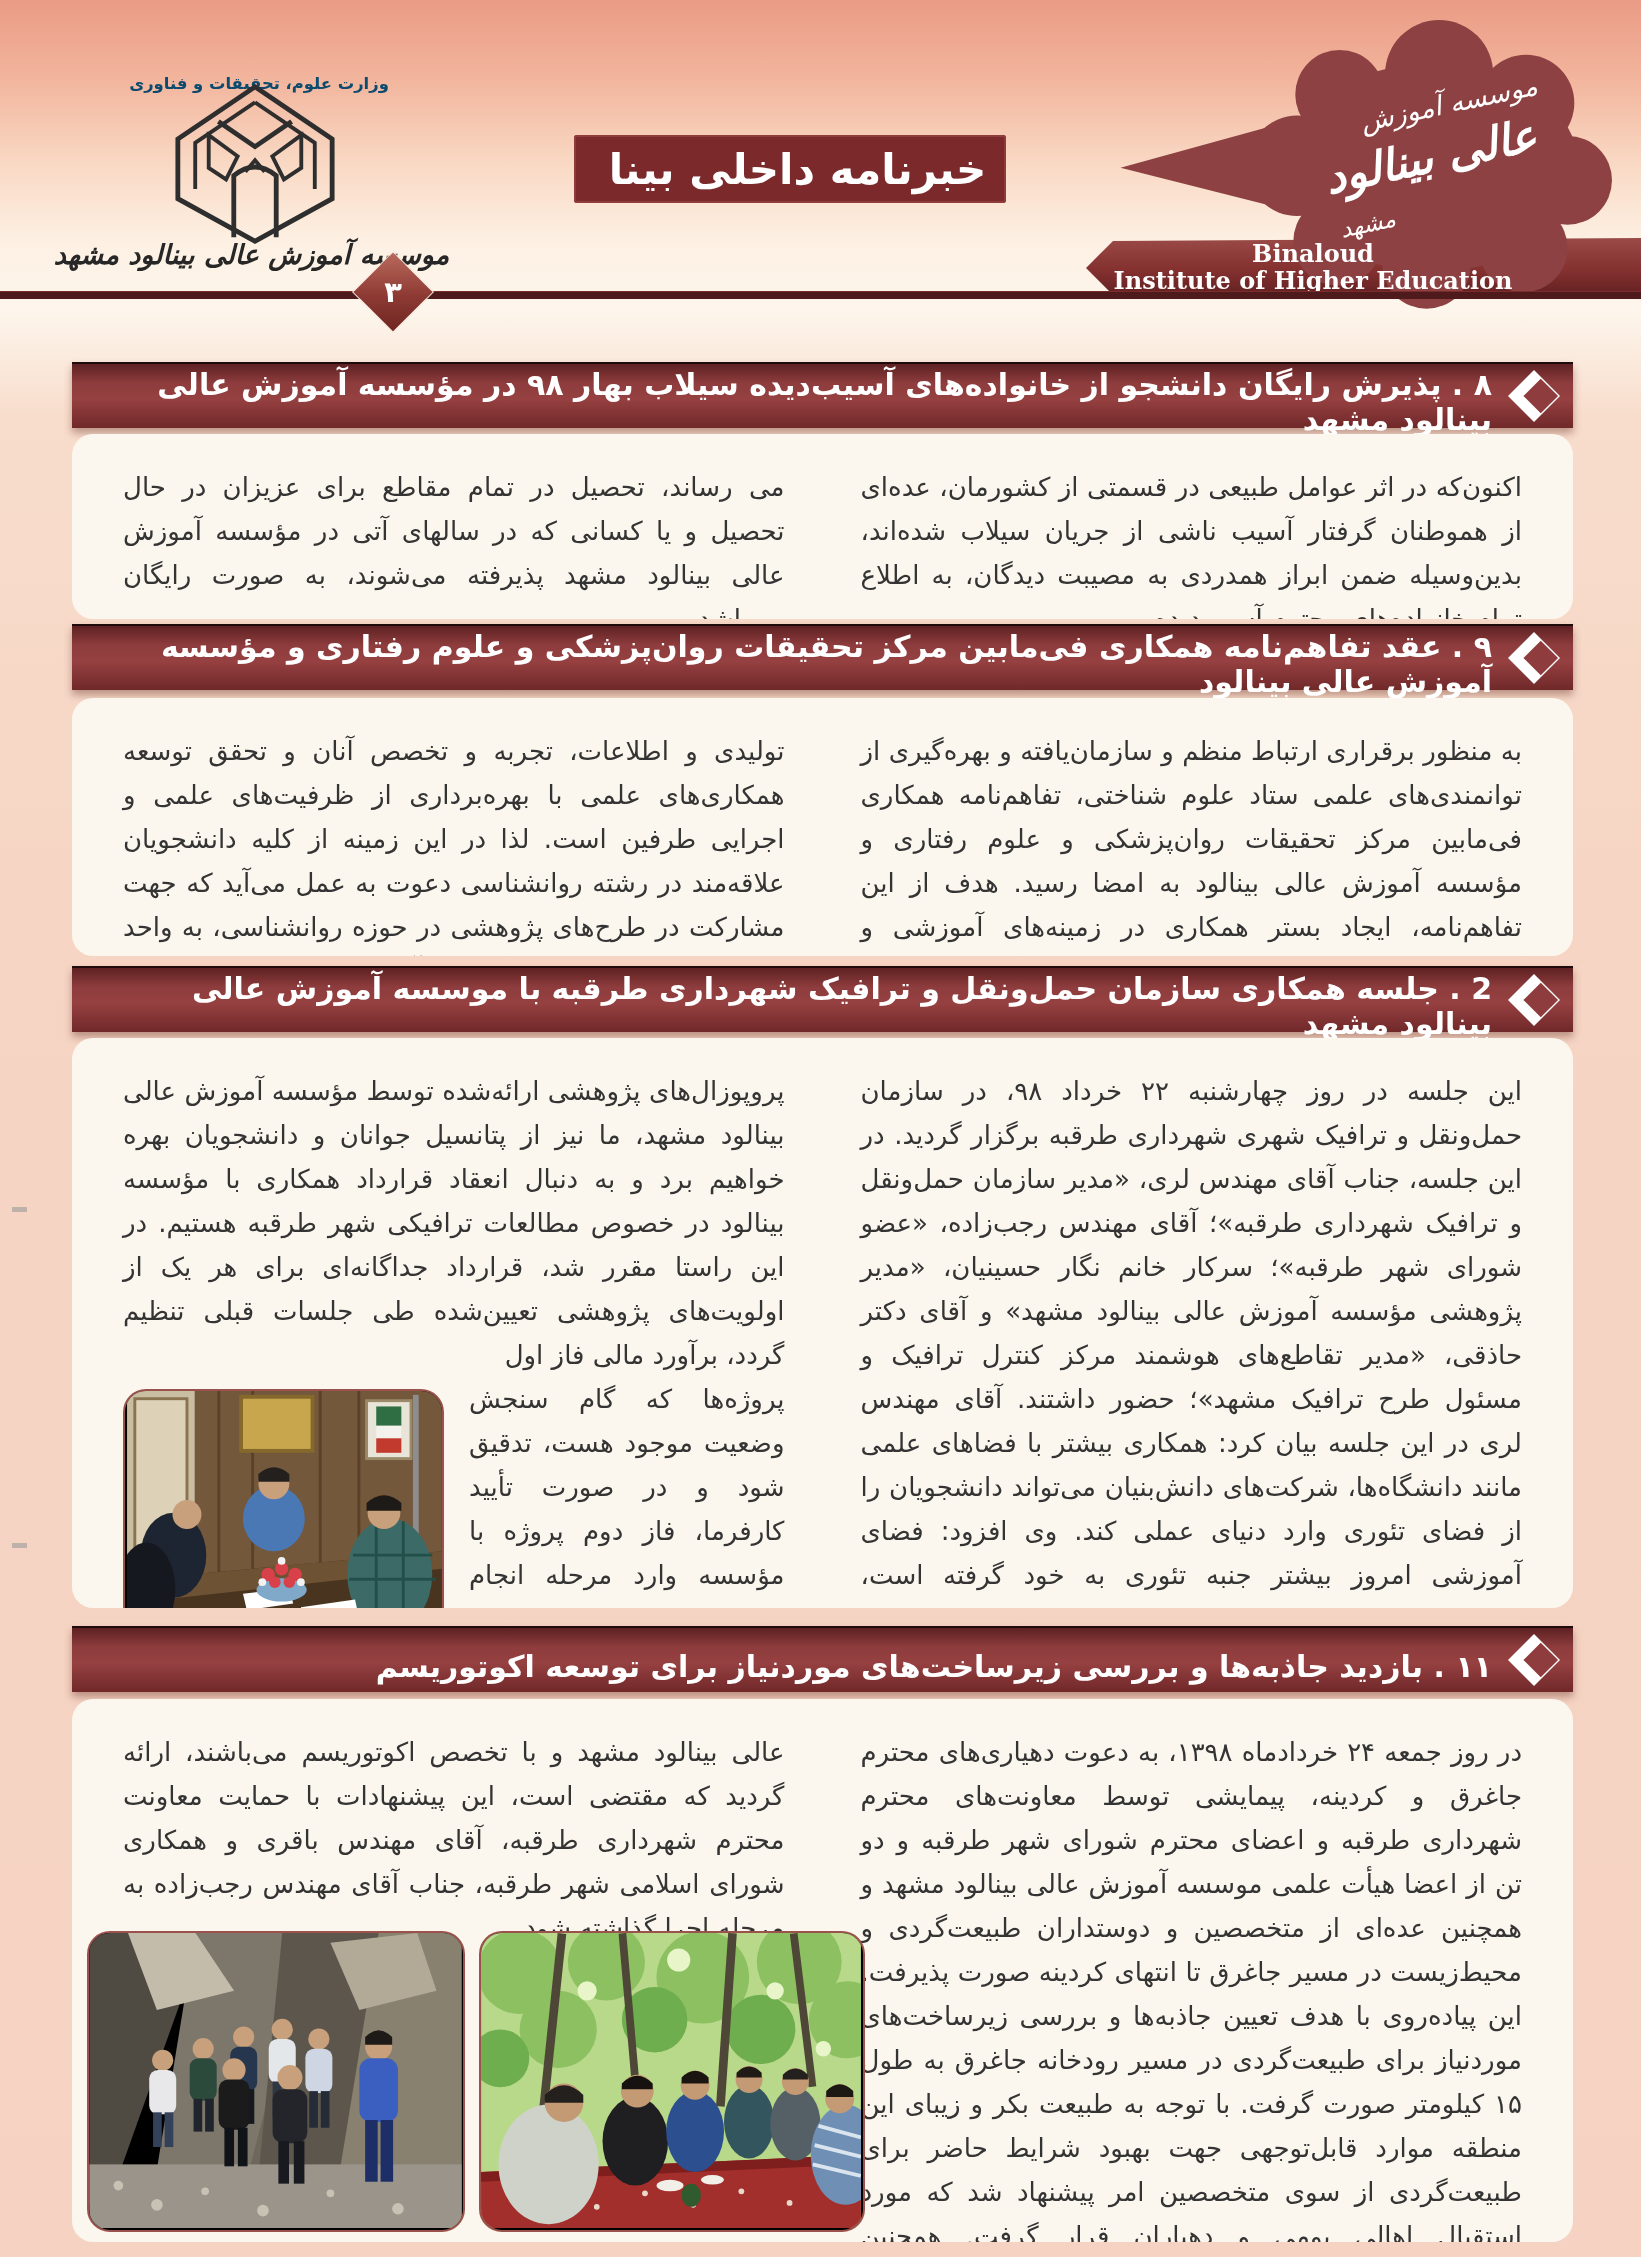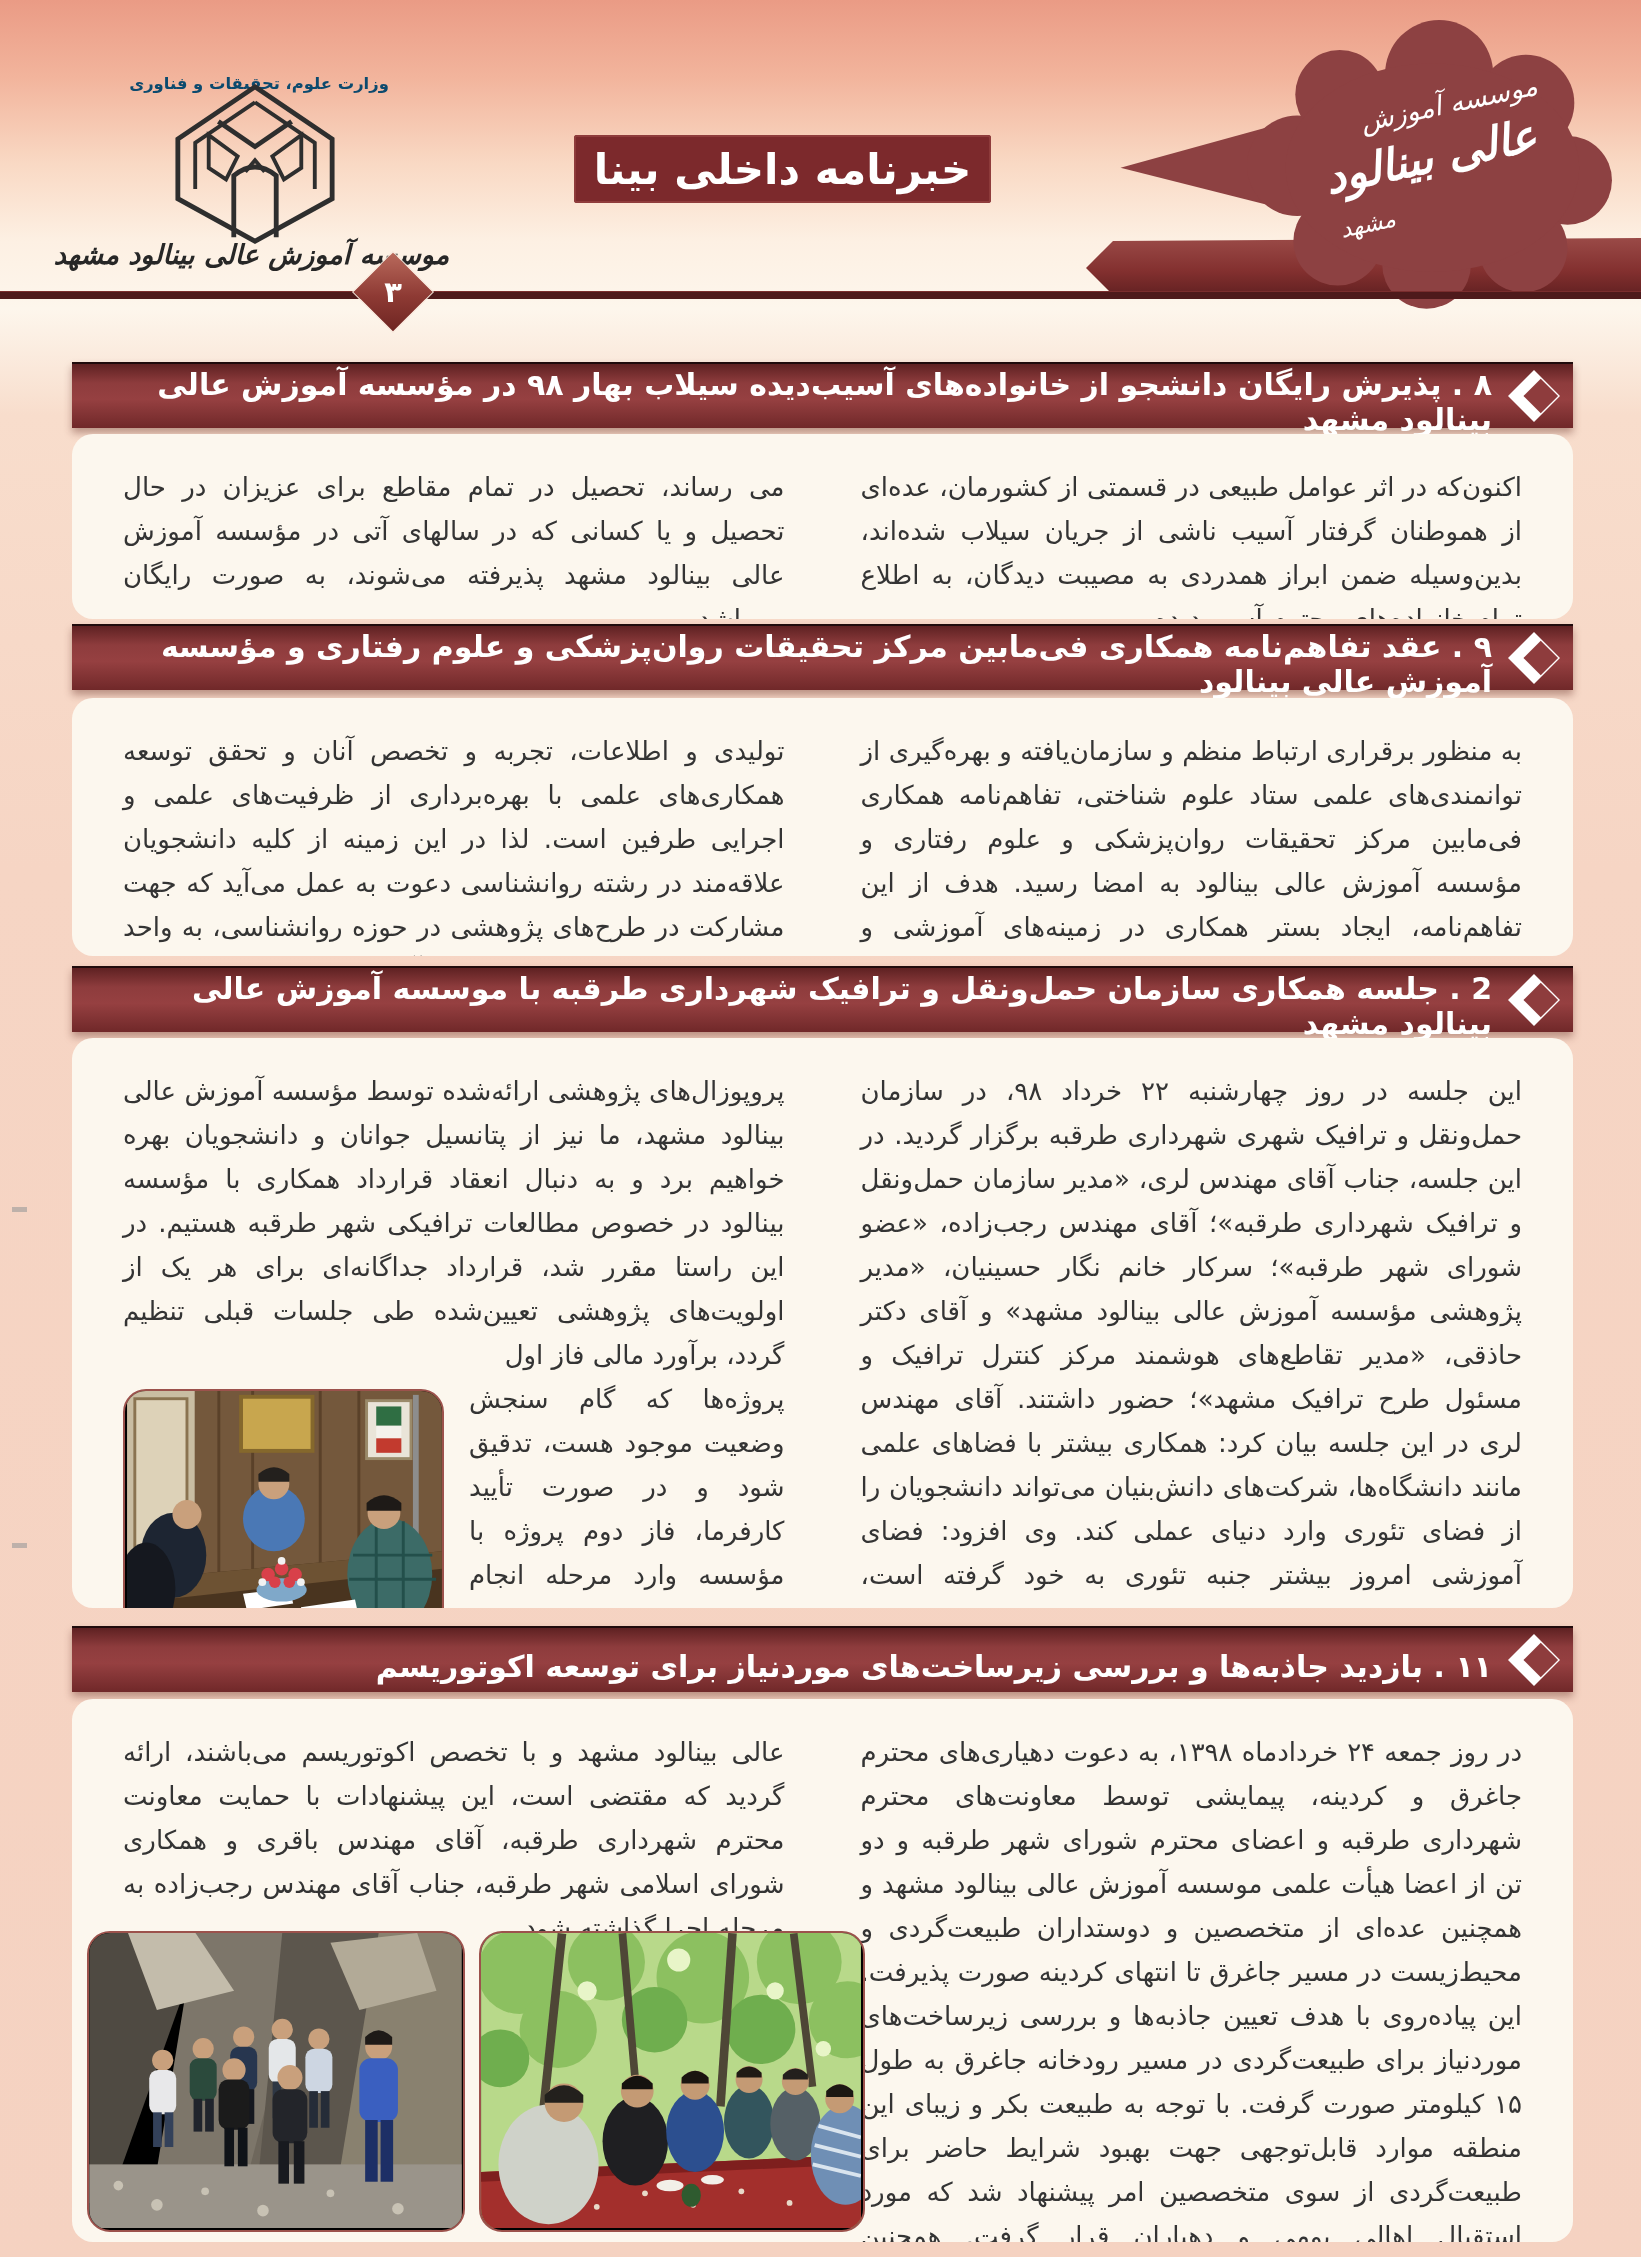--- a/index.html
+++ b/index.html
@@ -11,21 +11,21 @@
   .page{position:absolute;inset:0;}
   
   .ministry{position:absolute;top:58px;left:114px;width:290px;text-align:center;
     font-size:16.4px;font-weight:bold;color:#0c4a6e;direction:rtl;margin-top:16px;}
   .emblem{position:absolute;top:83px;left:170px;}
   .calligraphy{position:absolute;top:239px;left:39px;width:425px;text-align:center;direction:rtl;
     font-family:"DejaVu Serif","Liberation Serif",serif;font-style:italic;font-weight:bold;
     font-size:27px;color:#272727;}
   .title-box{position:absolute;top:135px;left:574px;width:417px;height:68px;
     background:#7c292c;border-radius:2.9px;display:flex;align-items:center;justify-content:center;
-    color:#fff;font-size:42px;font-weight:bold;direction:rtl;box-shadow:0 0 0 1.9px #8f3c3c inset;}
+    color:#fff;font-size:42px;font-weight:bold;direction:rtl;box-shadow:0 0 0 1.9px #8f3c3c inset;padding-left:15px;}
   .ribbon{position:absolute;top:238px;left:1086px;width:555px;height:60px;
     background:linear-gradient(180deg,#9a4a47 0%,#83302f 55%,#5f1f20 100%);
     clip-path:polygon(0 50%,27px 2.9px,100% 0,100% 100%,27px calc(100% - 2.9px));}
   .ribbon-en{position:absolute;top:241px;left:1086px;width:454px;text-align:center;color:#fff;
     font-family:"DejaVu Serif","Liberation Serif",serif;font-weight:bold;line-height:1.12;}
   .ribbon-en .l1{font-size:24px;}
   .ribbon-en .l2{font-size:24px;}
   .medallion{position:absolute;top:21px;left:1212px;overflow:visible;}
   .rule{position:absolute;top:291px;left:0;width:1641px;height:6.8px;background:#4e1a1b;
     border-top:1.9px solid #7b2d2d;}
@@ -95,20 +95,24 @@
       <circle cx="132" cy="76" r="46"></circle>
       <ellipse cx="228" cy="152" rx="152" ry="108"></ellipse>
     </g>
     <g fill="#ffffff" transform="rotate(-12 220 150)" text-anchor="middle" direction="rtl">
       <text x="258" y="102" font-size="28" font-style="italic">موسسه آموزش</text>
       <text x="228" y="158" font-size="46" font-weight="bold" font-style="italic">عالی بینالود</text>
       <text x="150" y="205" font-size="24" font-style="italic">مشهد</text>
     </g>
   </svg>
 
+  <div class="ribbon-en">
+    <div class="l1">Binaloud</div>
+    <div class="l2">Institute of Higher Education</div>
+  </div>
 
   <div class="rule"></div>
   <div class="page-num">
     <span>۳</span>
   </div>
 
   <div class="bar" style="top:362px;">
     <span>۸ . پذیرش رایگان دانشجو از خانواده‌های آسیب‌دیده سیلاب بهار ۹۸ در مؤسسه آموزش عالی بینالود مشهد</span>
     <svg class="bullet" width="52" height="52" viewBox="0 0 54 54">
       <polygon points="27,0 54,27 27,54 0,27" fill="#ffffff"></polygon>

